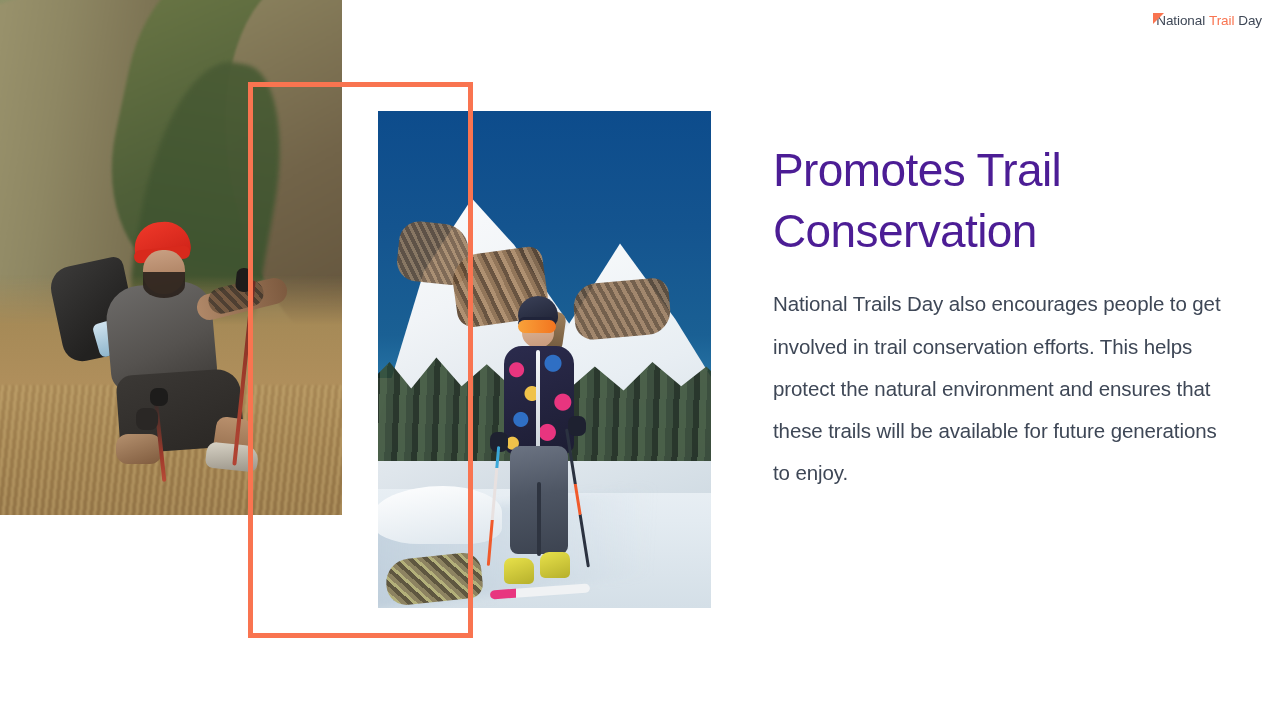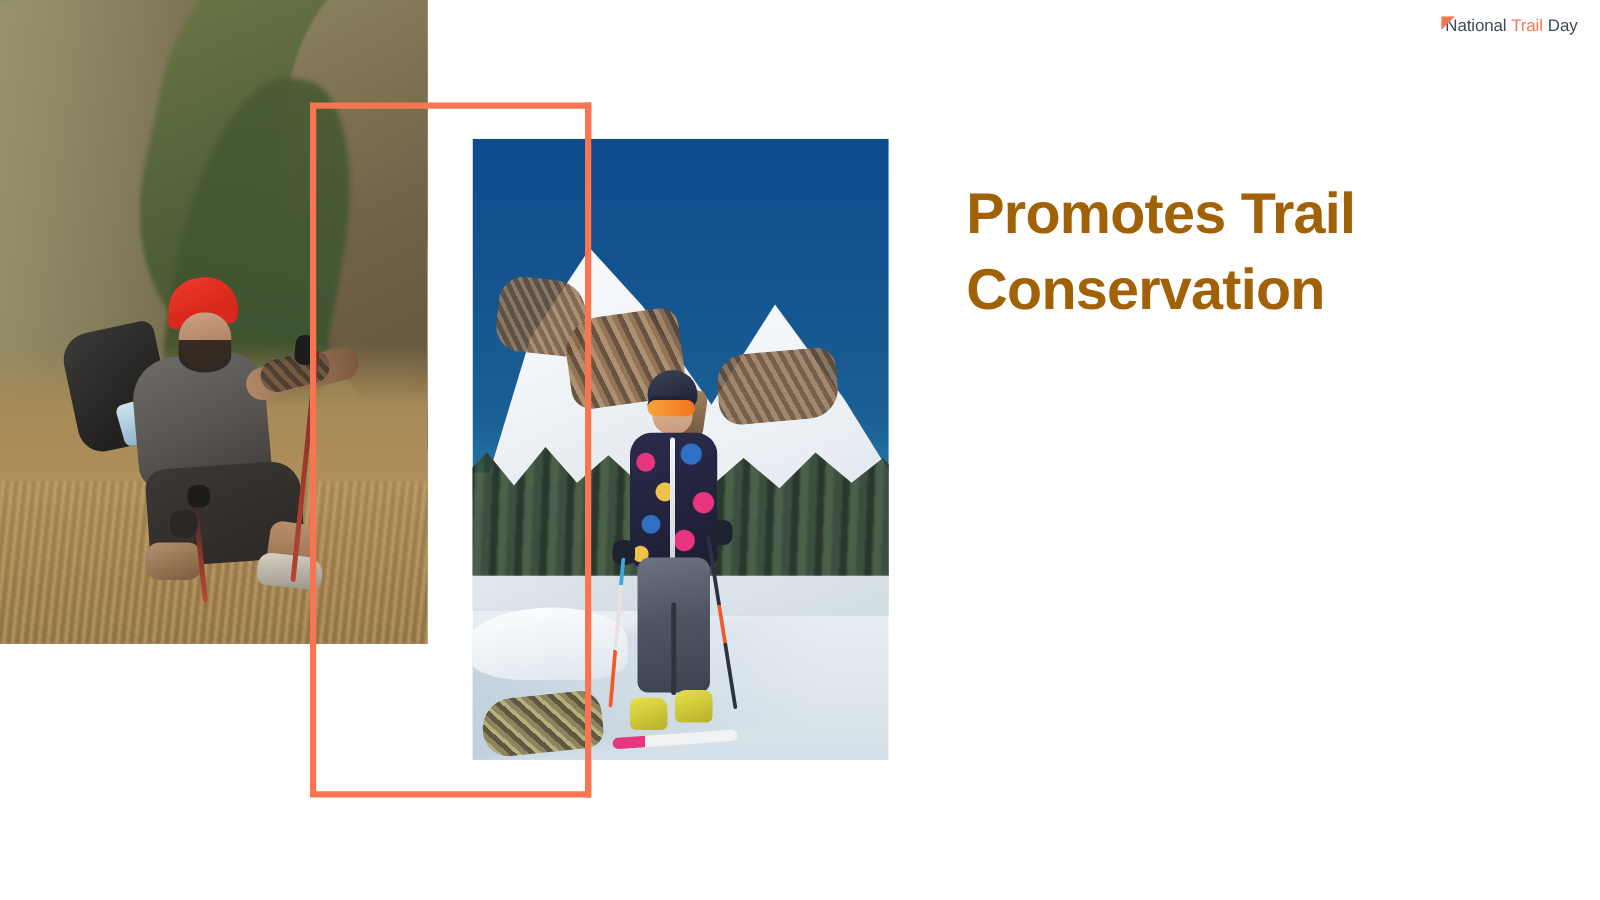--- a/index.html
+++ b/index.html
@@ -45,21 +45,21 @@
   .frame-overlay-line {
     position:absolute; left:468px; top:82px; width:5px; height:556px;
     background:#f97450; z-index:5;
   }
 
   
   .text-col {
     position:absolute; left:773px; top:140px; width:460px; z-index:6;
   }
   .headline {
-    color:#a16207; font-weight:700; font-size:46px; line-height:1.32;
+    color:#4c1d95; font-weight:400; font-size:46px; line-height:1.32;
     letter-spacing:-0.6px; margin-bottom:22px;
   }
   .body-copy {
     color:#3e4756; font-weight:400; font-size:20.5px; line-height:2.06;
     letter-spacing:-0.1px;
   }
 
   
   .scene { position:absolute; inset:0; }
 
@@ -414,15 +414,16 @@
         <div class="sk-bootL"></div>
         <div class="sk-ski"></div>
       </div>
     </div>
   </div>
 
   <div class="frame-overlay-line"></div>
 
   <div class="text-col">
     <h1 class="headline">Promotes Trail Conservation</h1>
+    <p class="body-copy">National Trails Day also encourages people to get involved in trail conservation efforts. This helps protect the natural environment and ensures that these trails will be available for future generations to enjoy.</p>
   </div>
 
 </div>
 
 </body></html>

